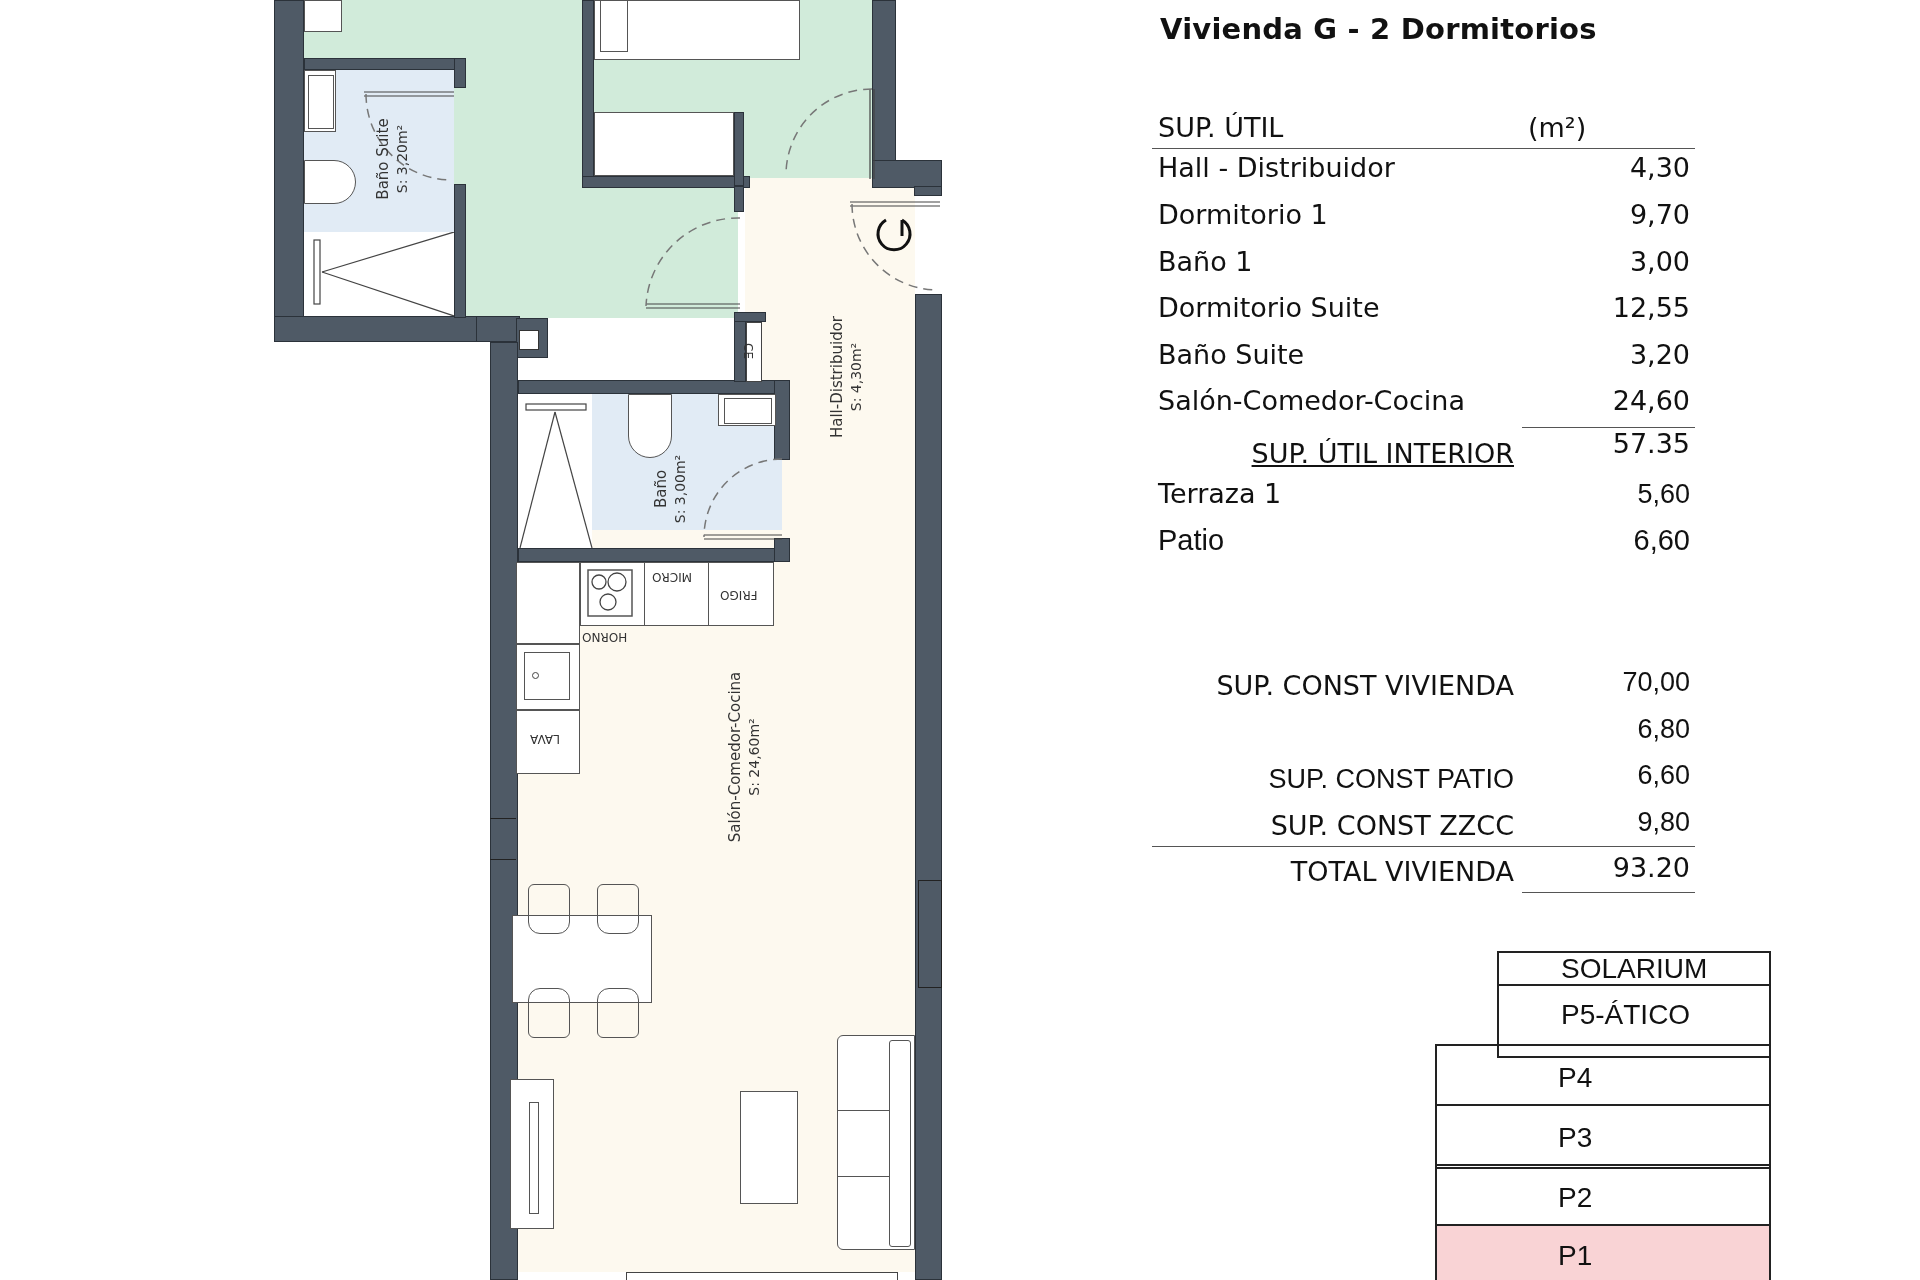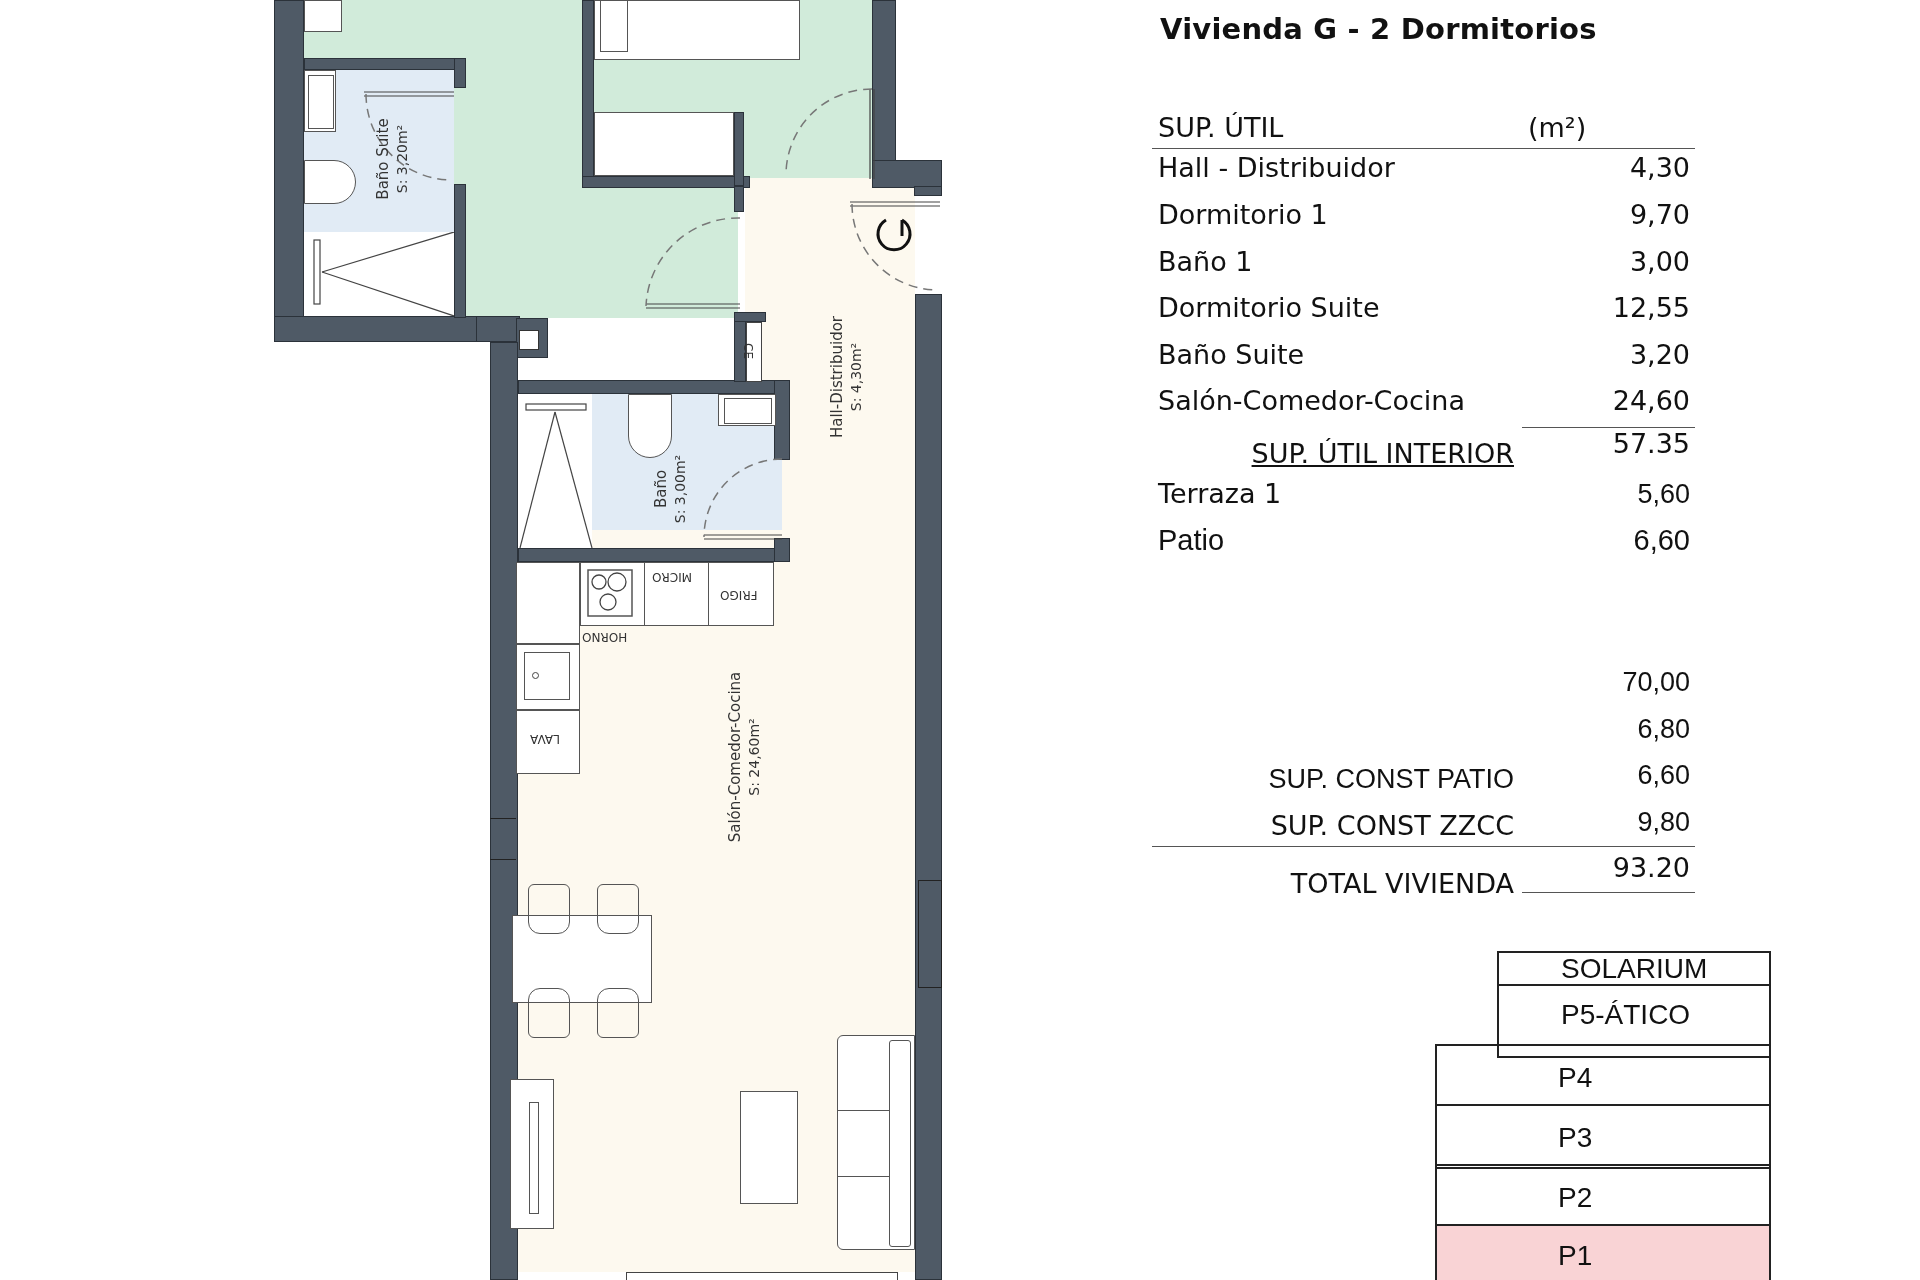--- a/index.html
+++ b/index.html
@@ -228,36 +228,37 @@
   <div class="row" style="top:476px;">
     <span class="lbl">Terraza 1</span>
     <span class="val" style="font-family:'Liberation Sans',sans-serif;">5,60</span>
   </div>
   <div class="row" style="top:522px;font-family:'Liberation Sans',sans-serif;font-size:29px;">
     <span class="lbl">Patio</span>
     <span class="val">6,60</span>
   </div>
 
   <div class="row right" style="top:664px;">
+    <span class="lbl" style="top:4px;">SUP. CONST VIVIENDA</span>
     <span class="val" style="font-family:'Liberation Sans',sans-serif;">70,00</span>
   </div>
   <div class="row right" style="top:711px;font-family:'Liberation Sans',sans-serif;">
     <span class="val">6,80</span>
   </div>
   <div class="row right" style="top:757px;font-family:'Liberation Sans',sans-serif;">
     <span class="lbl" style="top:4px;">SUP. CONST PATIO</span>
     <span class="val">6,60</span>
   </div>
   <div class="row right" style="top:804px;">
     <span class="lbl" style="top:4px;">SUP. CONST ZZCC</span>
     <span class="val" style="font-family:'Liberation Sans',sans-serif;">9,80</span>
   </div>
   <div class="hline" style="left:1152px;top:846px;width:543px;"></div>
   <div class="row right" style="top:850px;">
-    <span class="lbl" style="top:16px;">TOTAL VIVIENDA</span>
+    <span class="lbl" style="top:4px;">TOTAL VIVIENDA</span>
     <span class="val">93.20</span>
   </div>
   <div class="hline" style="left:1522px;top:892px;width:173px;"></div>
 </div>
 
 <div>
   <div class="floor" style="left:1497px;top:951px;width:274px;height:35px;line-height:31px;padding-left:62px;">
     <span>SOLARIUM</span>
   </div>
   <div class="floor" style="left:1497px;top:984px;width:274px;height:74px;line-height:58px;padding-left:62px;">

